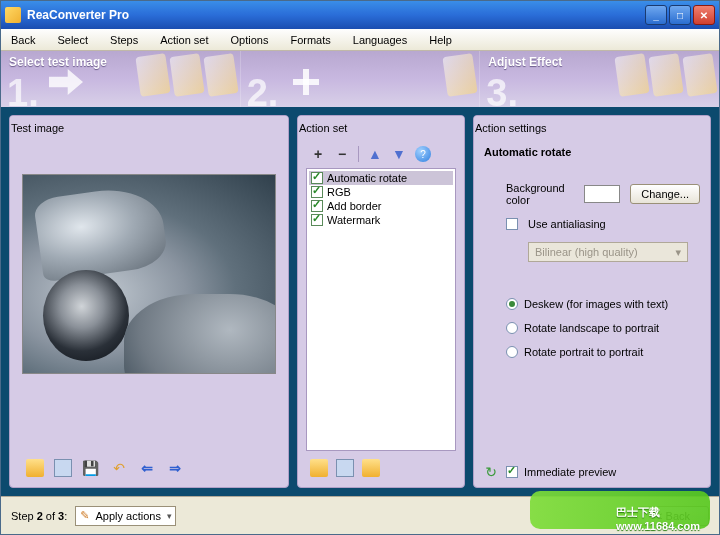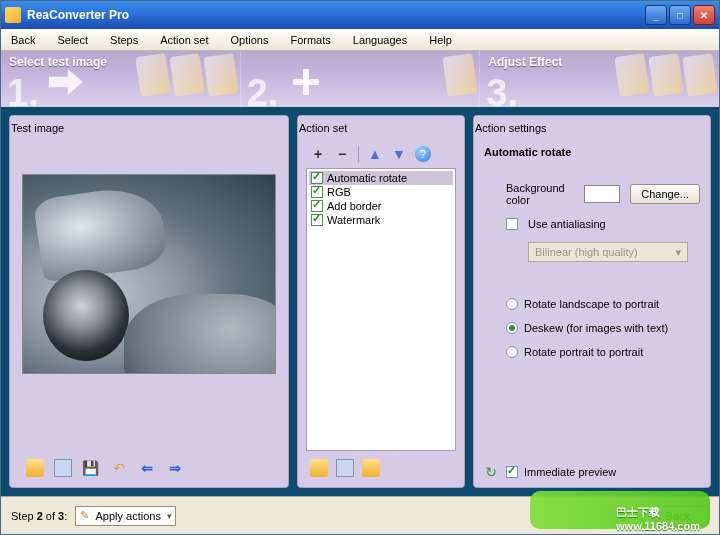--- a/index.html
+++ b/index.html
@@ -227,26 +227,26 @@
         <div class="field-row" style="margin-left:44px">
           <div class="select-dis">
             <span>Bilinear (high quality)</span>
             <span>▾</span>
           </div>
         </div>
 
         <div class="hr"></div>
 
         <div class="radio-row indent">
+          <span class="radio on"></span>
+          <span>Deskew (for images with text)</span>
+        </div>
+        <div class="radio-row indent">
           <span class="radio"></span>
           <span>Rotate landscape to portrait</span>
-        </div>
-        <div class="radio-row indent">
-          <span class="radio on"></span>
-          <span>Deskew (for images with text)</span>
         </div>
         <div class="radio-row indent">
           <span class="radio"></span>
           <span>Rotate portrait to portrait</span>
         </div>
 
         <div style="flex:1"></div>
       </div>
       <div class="bottom-panel-icons">
         <span class="tico" style="color:#3a9a3a">↻</span>

